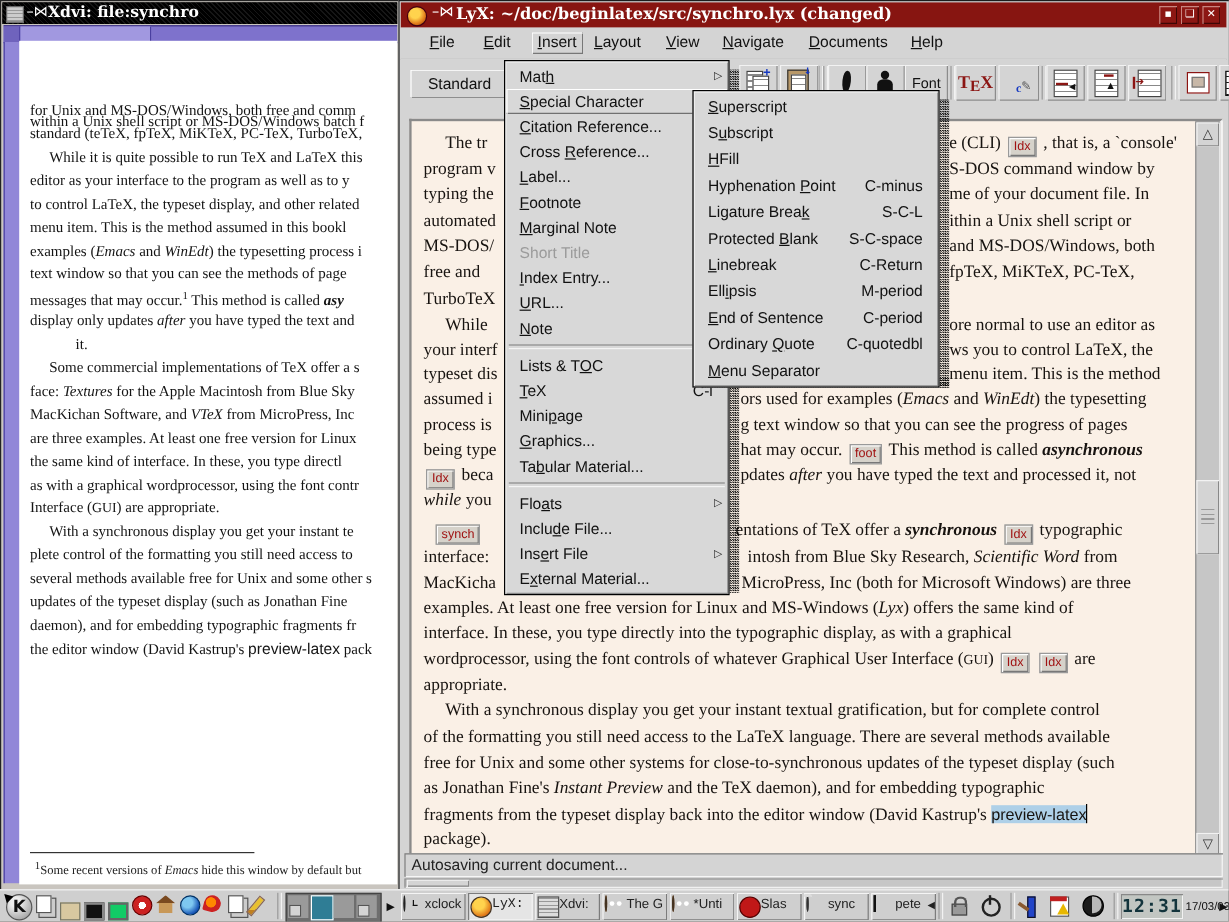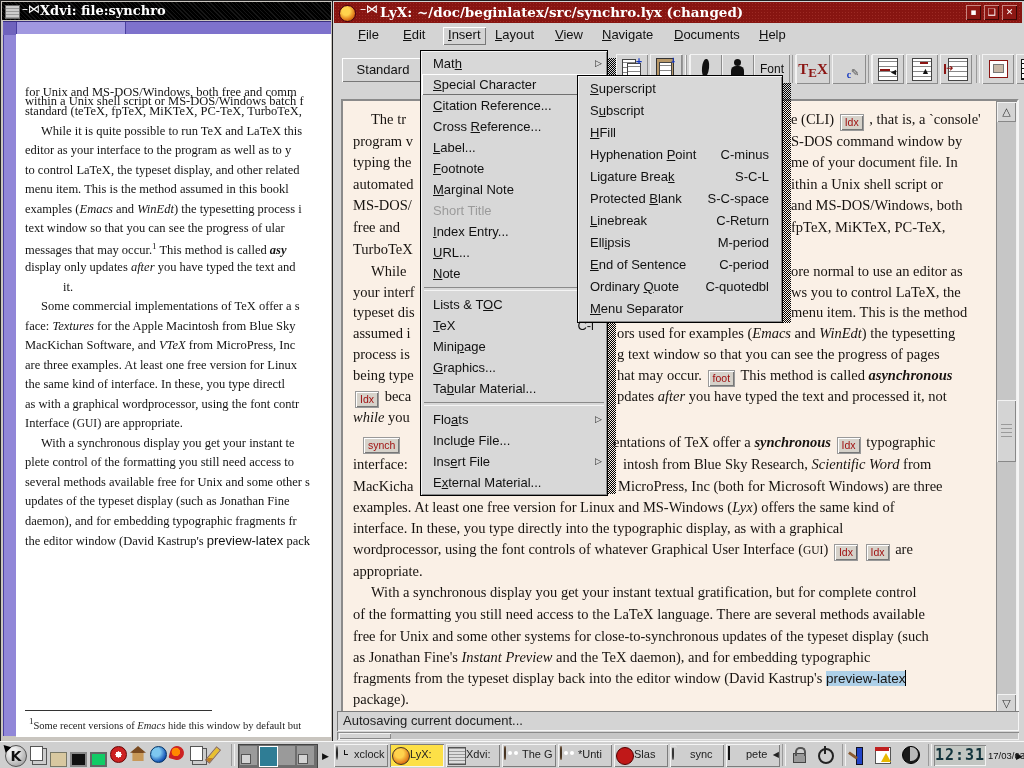--- a/index.html
+++ b/index.html
@@ -123,21 +123,21 @@
   .tray-ico{position:absolute;top:4px;width:18px;height:18px;}
 
   #pager{left:238px;top:2px;width:78px;height:23px;background:#6e6e6e;border:1px solid #444;}
   .pg{position:absolute;top:1px;width:17px;height:19px;background:#9a9a9a;}
   .pg.act{background:#2f7d95;border:1px solid #fff;}
   .pg .w{position:absolute;left:1px;bottom:1px;width:8px;height:8px;background:#d4d4d4;border:1px solid #555;}
 
   .taskbtn{position:absolute;top:2px;width:54px;height:23px;background:#cfcfcf;
       box-shadow:inset 1px 1px 0 #f4f4f4, inset -1px -1px 0 #7c7c7c;
       font:11px "Liberation Sans",sans-serif;color:#222;overflow:hidden;white-space:nowrap;}
-  .taskbtn.act{background:#fde047;box-shadow:inset 1px 1px 0 #7c7c7c, inset -1px -1px 0 #f4f4f4;}
+  .taskbtn.act{background:#e5e5e5;box-shadow:inset 1px 1px 0 #7c7c7c, inset -1px -1px 0 #f4f4f4;font-family:Liberation Mono, monospace;}
   .taskbtn .lab{position:absolute;left:20px;top:4px;}
   .tico{position:absolute;left:2px;top:3px;width:16px;height:16px;}
 
   #lcd-clock{left:934px;top:3px;width:52px;height:21px;background:#c2c6c2;
       box-shadow:inset 1px 1px 0 #888, inset -1px -1px 0 #f2f2f2;
       font:bold 15px "DejaVu Sans Mono",monospace;color:#13343c;text-align:center;line-height:21px;letter-spacing:1px;}
   #date{left:988px;top:8px;font:9.5px "Liberation Sans",sans-serif;color:#111;}
   .endarrow{position:absolute;font:9px "DejaVu Sans",sans-serif;color:#111;}
 
   
@@ -173,21 +173,21 @@
   <div id="xdvi-page" class="abs">
     <div id="xdvi-lines">
         <div class="xline" style="left: 9px; top: 40px; margin-top: 20px;">within a Unix shell script or MS-DOS/Windows batch f</div>
         <div class="xline" style="left: 9px; top: 51px;">for Unix and MS-DOS/Windows, both free and comm</div>
         <div class="xline" style="left: 9px; top: 70px;">standard (teTeX, fpTeX, MiKTeX, PC-TeX, TurboTeX,</div>
         <div class="xline" style="left: 25px; top: 90px;">While it is quite possible to run TeX and LaTeX this</div>
         <div class="xline" style="left: 9px; top: 109px;">editor as your interface to the program as well as to y</div>
         <div class="xline" style="left: 9px; top: 129px;">to control LaTeX, the typeset display, and other related</div>
         <div class="xline" style="left: 9px; top: 148px;">menu item.  This is the method assumed in this bookl</div>
         <div class="xline" style="left: 9px; top: 168px;">examples (<span class="seg-i">Emacs</span> and <span class="seg-i">WinEdt</span>) the typesetting process i</div>
-        <div class="xline" style="left: 9px; top: 187px;">text window so that you can see the progress of ular</div>
+        <div class="xline" style="left: 9px; top: 187px;">text window so that you can see the methods of page</div>
         <div class="xline" style="left: 9px; top: 207px;">messages that may occur.<span class="seg-sup">1</span>  This method is called <span class="seg-bi">asy</span></div>
         <div class="xline" style="left: 9px; top: 226px;">display only updates <span class="seg-i">after</span> you have typed the text and</div>
         <div class="xline" style="left: 9px; top: 246px; margin-left: 38px;">it.</div>
         <div class="xline" style="left: 25px; top: 265px;">Some commercial implementations of TeX offer a s</div>
         <div class="xline" style="left: 9px; top: 285px;">face: <span class="seg-i">Textures</span> for the Apple Macintosh from Blue Sky</div>
         <div class="xline" style="left: 9px; top: 304px;">MacKichan Software, and <span class="seg-i">VTeX</span> from MicroPress, Inc</div>
         <div class="xline" style="left: 9px; top: 324px;">are three examples.  At least one free version for Linux</div>
         <div class="xline" style="left: 9px; top: 343px;">the same kind of interface.  In these, you type directl</div>
         <div class="xline" style="left: 9px; top: 363px;">as with a graphical wordprocessor, using the font contr</div>
         <div class="xline" style="left: 9px; top: 382px;">Interface (<span class="seg-sc">GUI</span>) are appropriate.</div>

